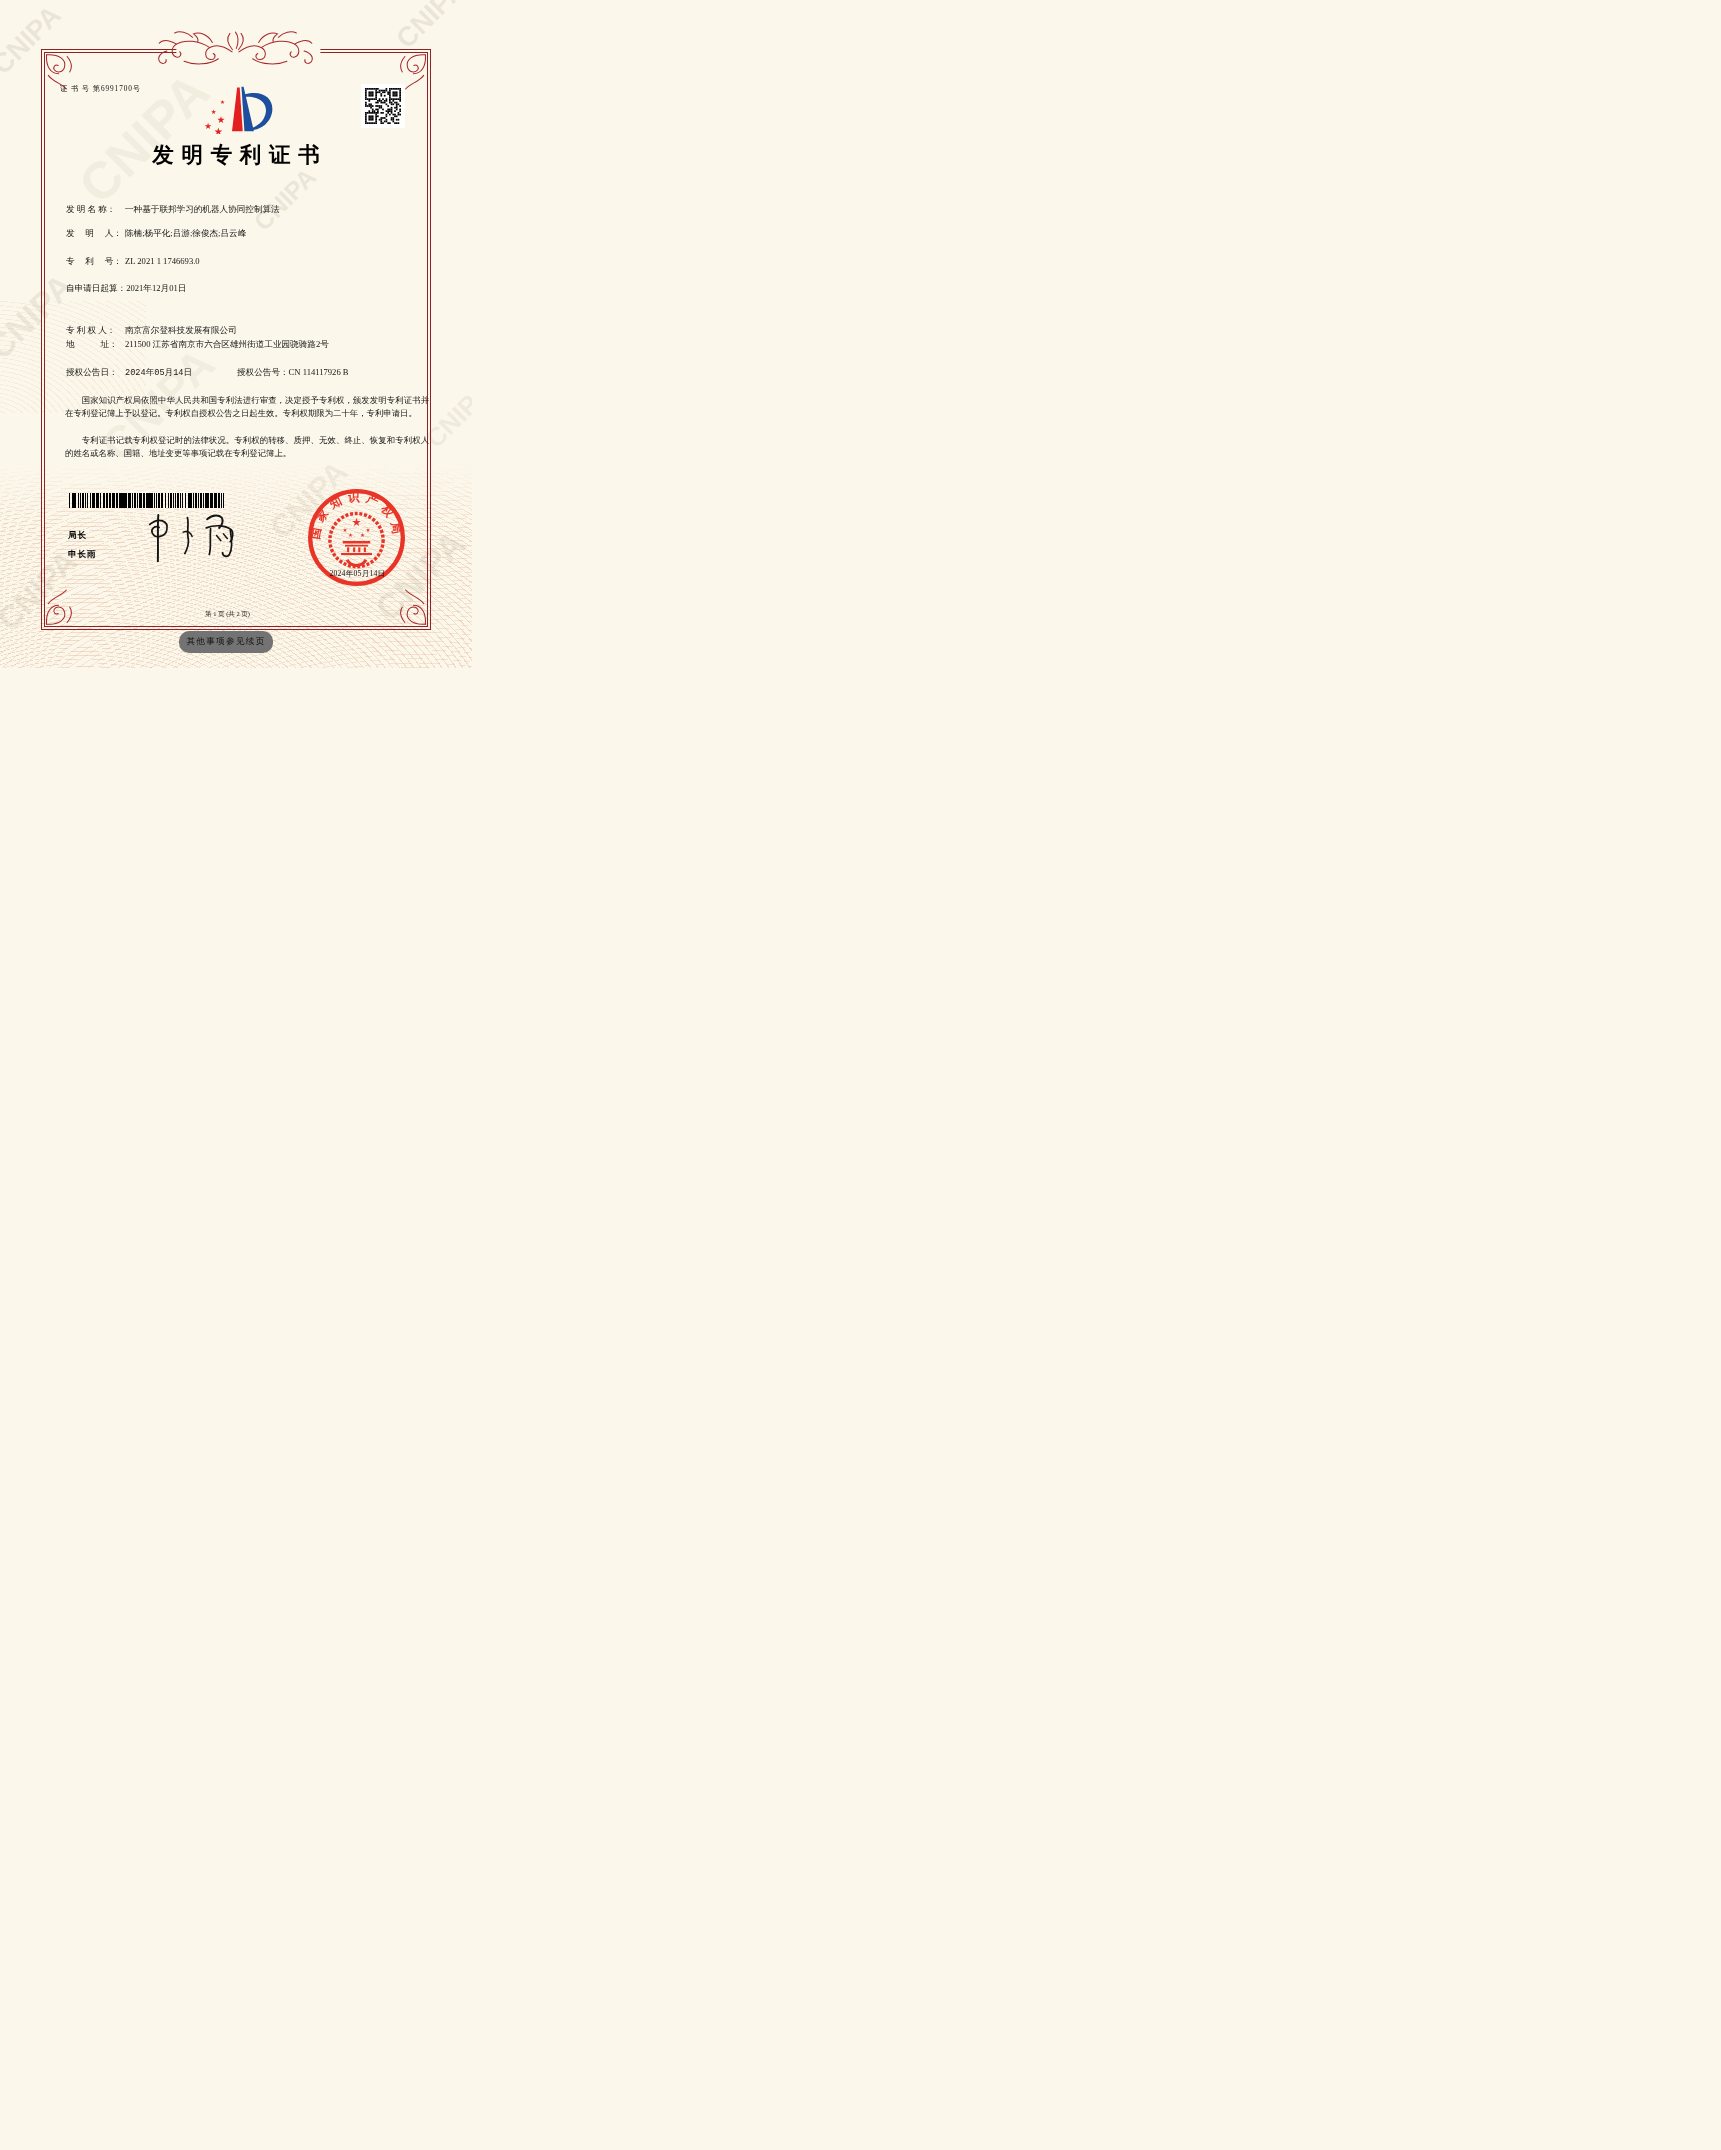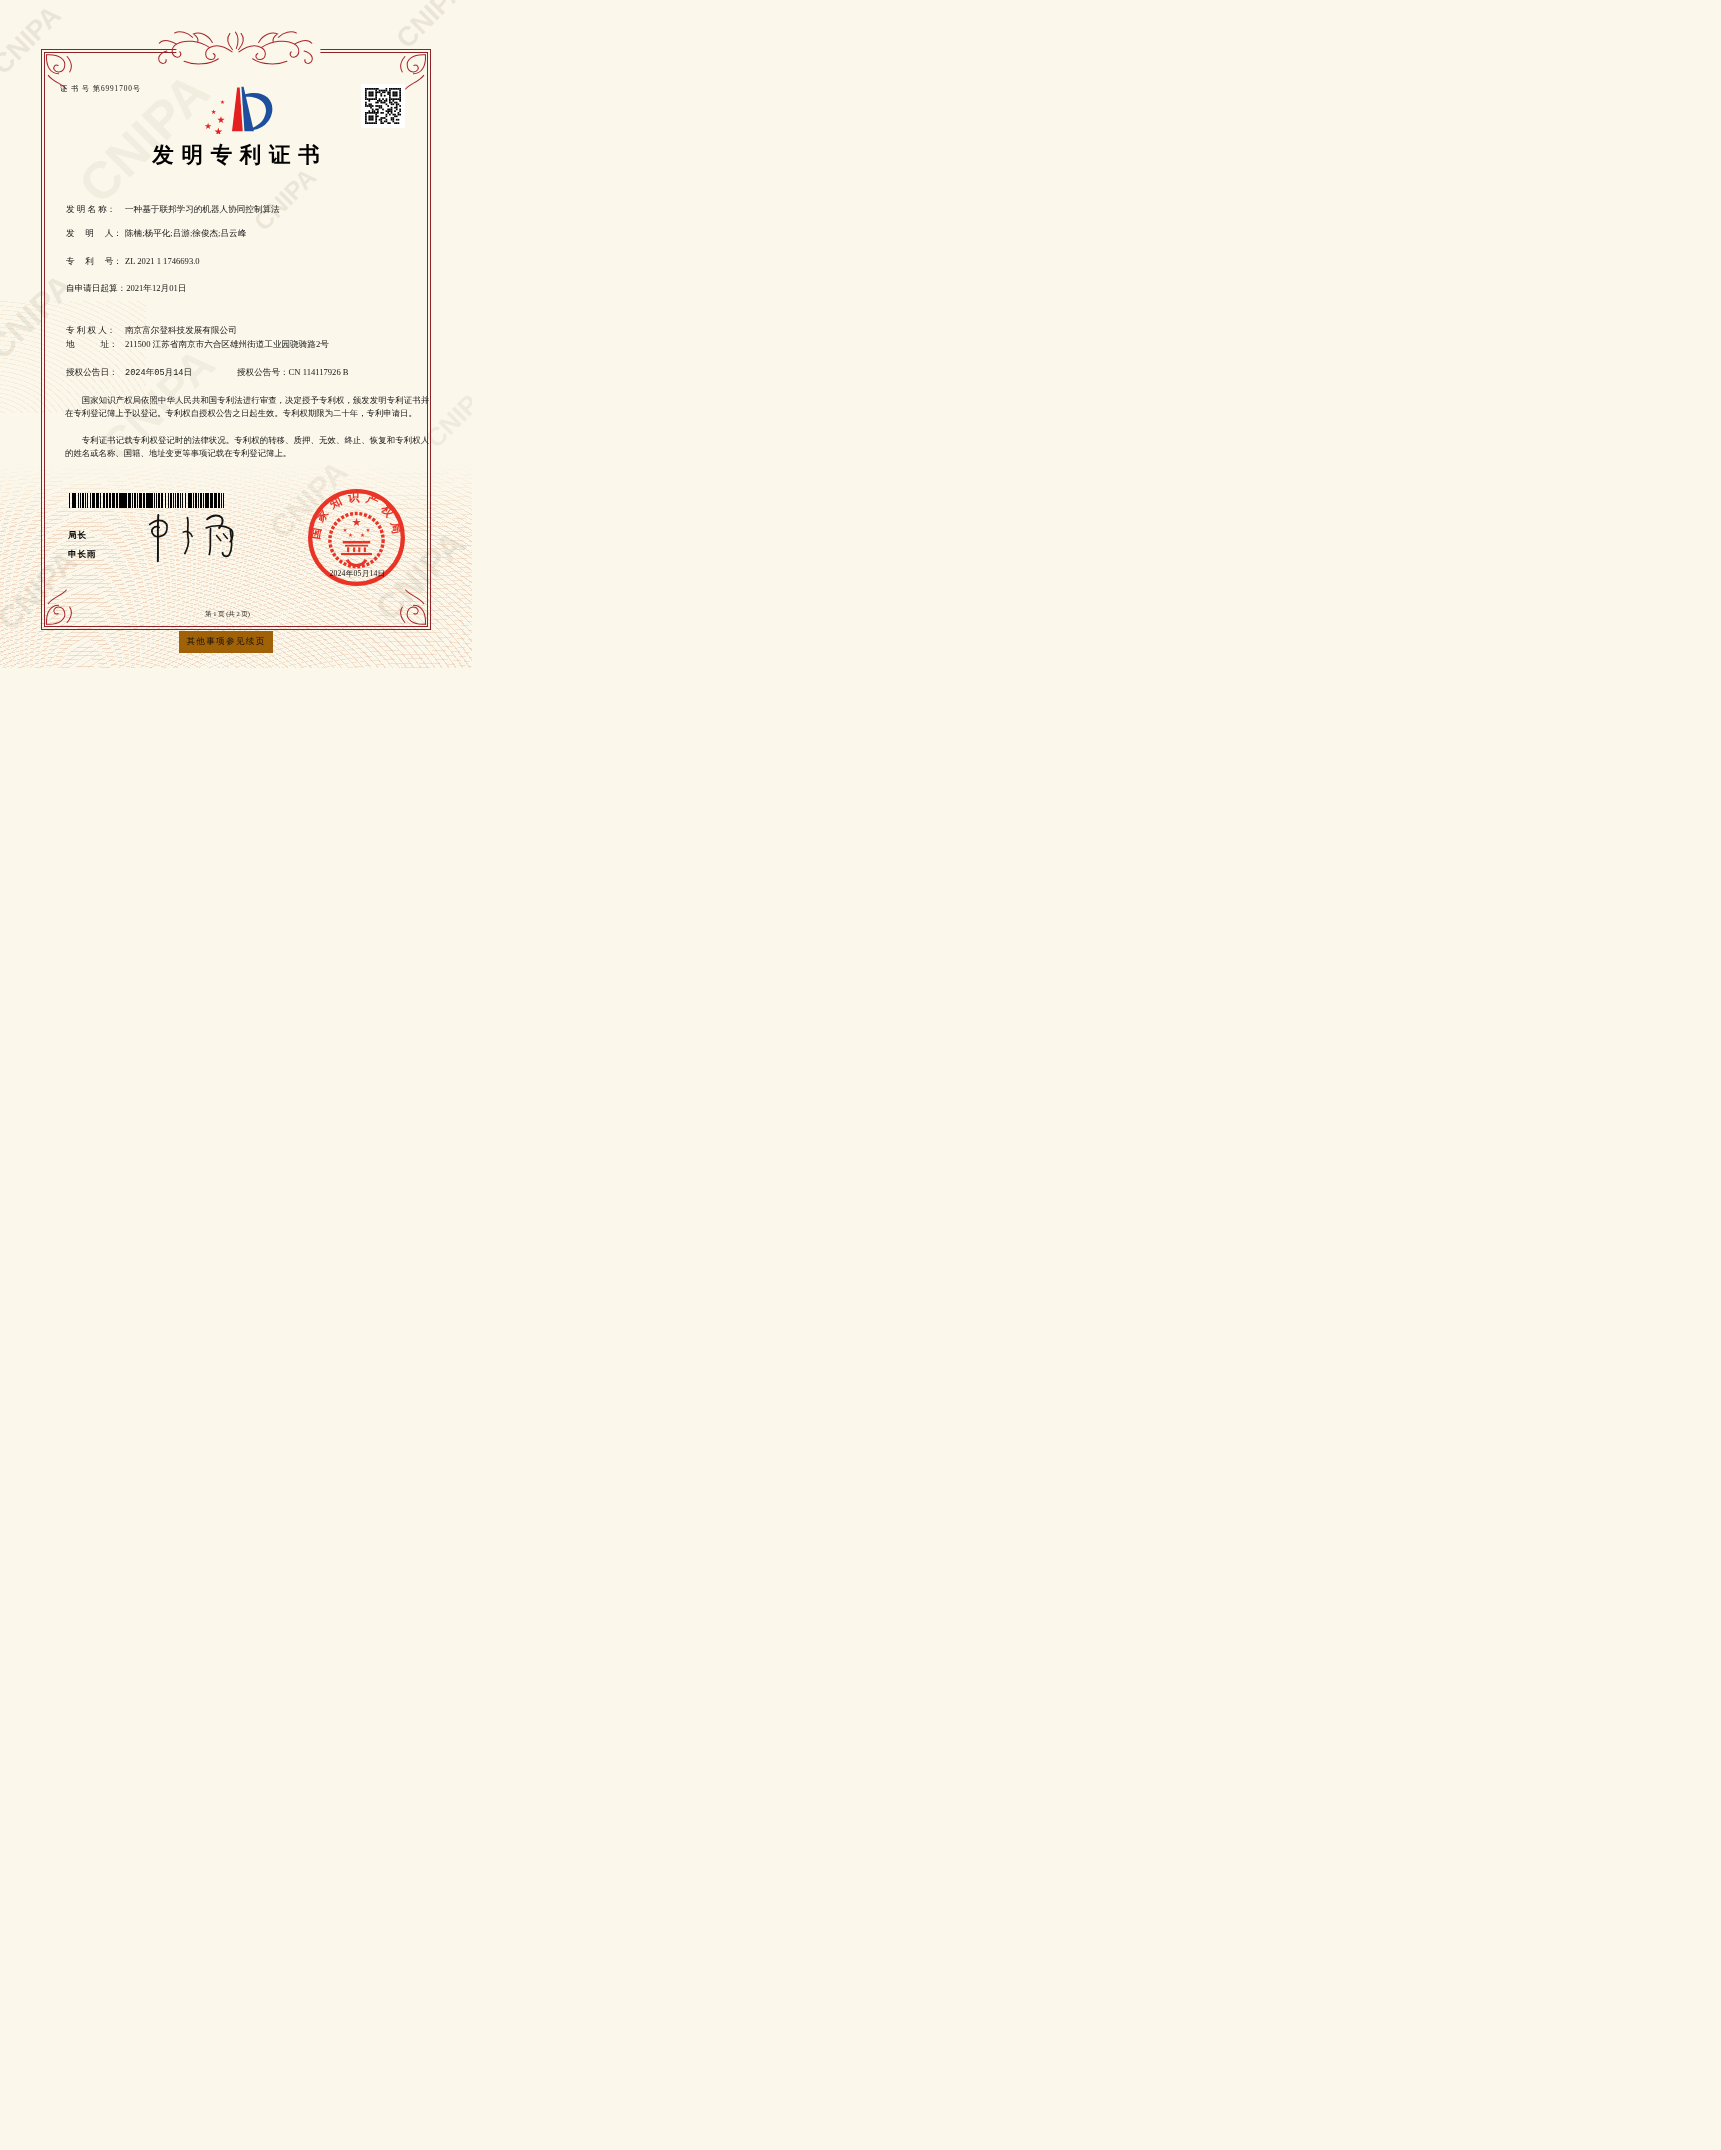--- a/index.html
+++ b/index.html
@@ -56,22 +56,22 @@
   .dir-name{position:absolute;left:68px;top:549px;z-index:4;font-family:"Liberation Sans",sans-serif;
       font-weight:bold;font-size:8.6px;color:#000;letter-spacing:0.9px;}
   .sig{position:absolute;left:142px;top:513px;width:105px;height:52px;z-index:4;}
 
   .seal{position:absolute;left:305px;top:486px;width:103px;height:103px;z-index:5;opacity:.94;}
   .seal-date{position:absolute;left:318px;top:569px;width:79px;z-index:6;text-align:center;
       font-size:7.7px;color:#101010;letter-spacing:0.2px;}
 
   .page-info{position:absolute;left:0;right:17px;top:610px;z-index:4;text-align:center;
       font-size:6.5px;color:#222;}
-  .cont-box{position:absolute;left:179px;top:631px;width:94px;height:21.5px;background:#a16207;z-index:4;
-      display:flex;align-items:center;justify-content:center;}
+  .cont-box{position:absolute;left:179px;top:631px;width:94px;height:21.5px;background:#737373;z-index:4;
+      display:flex;align-items:center;justify-content:center;border-radius:10px;}
   .cont-note{font-size:8.6px;color:#111;letter-spacing:1.3px;}
 </style>
 </head>
 <body>
 
 <div class="waves"></div>
 <div class="waves-left"></div>
 <div class="waves-fade"></div>
 <div id="wm">
     <span class="wm" style="left: -15px; top: 24px; font-size: 27.5px; opacity: 0.14;">CNIPA</span>

